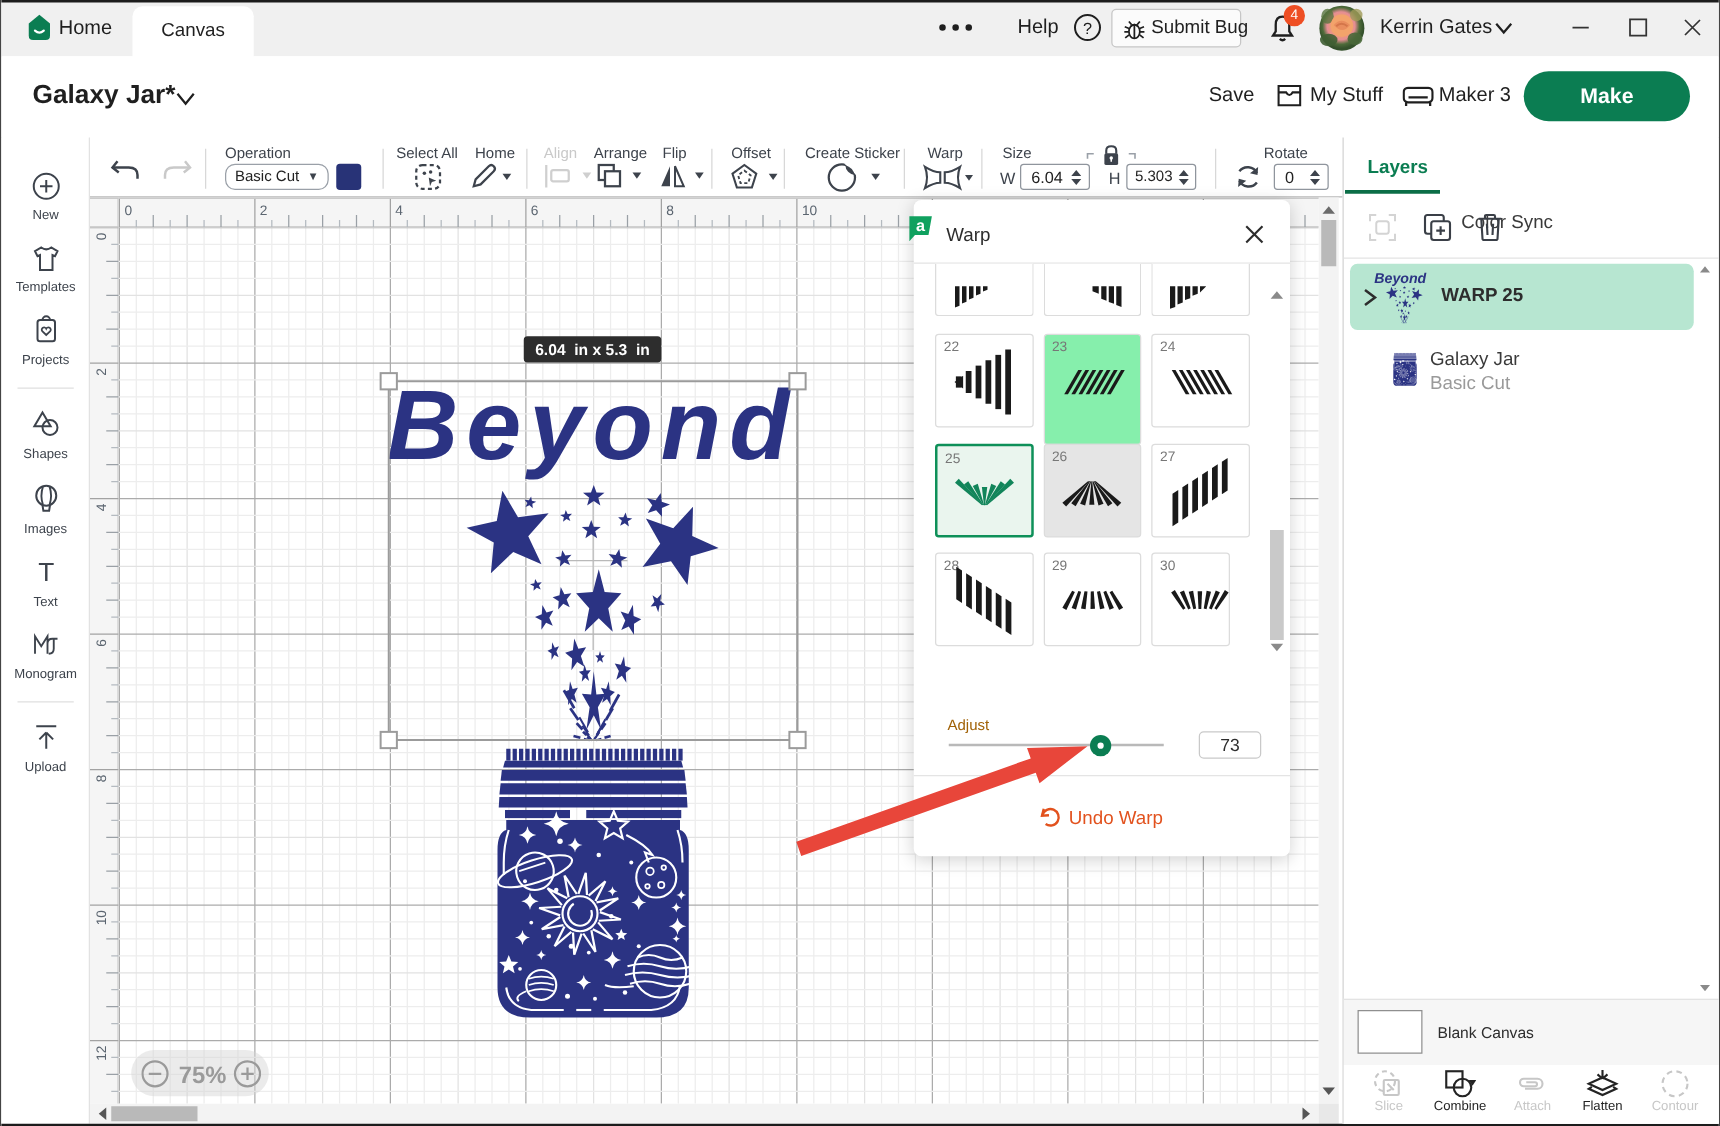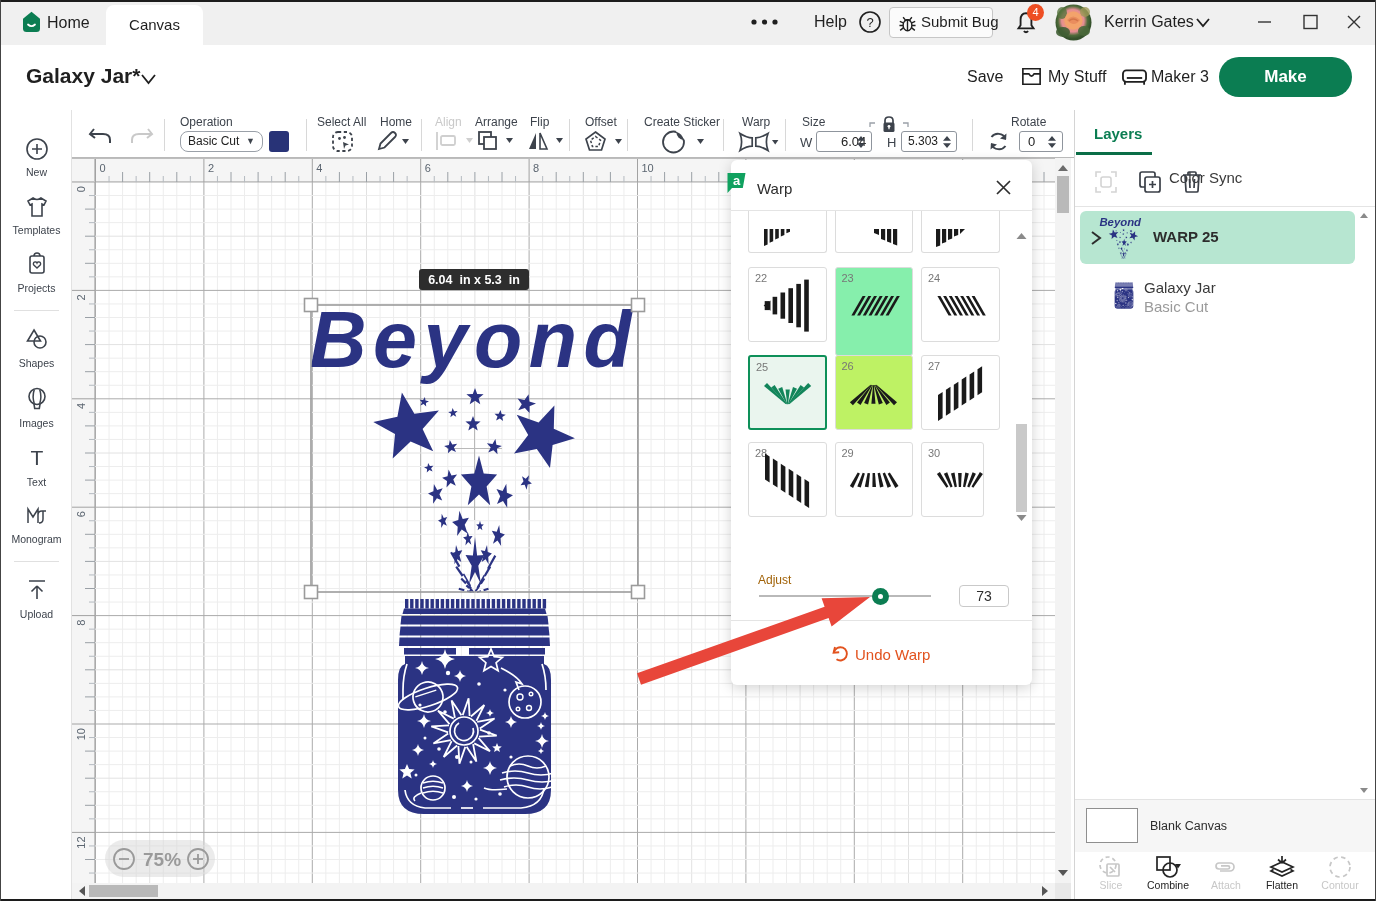--- a/index.html
+++ b/index.html
@@ -179,21 +179,21 @@
 <div class="tsep" style="left:722px;"></div>
 <div class="tool-label" style="left:741px;top:115px;">Warp</div>
 <svg class="abs" style="left:737px;top:131px" width="42" height="22" viewBox="0 0 42 22">
     <path d="M2,2.5 Q9,6.8 14.2,6.8 L14.2,15.2 Q9,15.2 2,19.5 Q5.2,11 2,2.5 Z" fill="none" stroke="#3d434c" stroke-width="1.7"></path>
     <path d="M30,2.5 Q23,6.8 17.8,6.8 L17.8,15.2 Q23,15.2 30,19.5 Q26.8,11 30,2.5 Z" fill="none" stroke="#3d434c" stroke-width="1.7"></path>
     <path d="M34,9 l3.2,4.5 l3.2,-4.5 z" fill="#3d434c"></path>
   </svg>
 <div class="tsep" style="left:784px;"></div>
 <div class="tool-label" style="left:801px;top:115px;">Size</div>
 <div class="tool-label" style="left:799px;top:135px;font-size:13px;">W</div>
-<div class="numbox" style="left:815px;top:131px;width:56px;line-height:19px;padding-left:24px;">6.04</div>
+<div class="numbox" style="left:815px;top:131px;width:56px;line-height:19px;padding-left:8px;">6.04</div>
 <svg class="abs" style="left:854px;top:135px" width="12" height="14">
     <path d="M6,1 l4,4.8 h-8 z M6,13 l4,-4.8 h-8 z" fill="#3d434c"></path>
   </svg>
 <svg class="abs" style="left:866px;top:114px" width="44" height="20" viewBox="0 0 44 20">
     <path d="M8,9 L3,9 L3,13" fill="none" stroke="#9aa0a8" stroke-width="1.3"></path>
     <path d="M36,9 L41,9 L41,13" fill="none" stroke="#9aa0a8" stroke-width="1.3"></path>
     <path d="M18,9 L18,6.5 Q18,3 22,3 Q26,3 26,6.5 L26,9" fill="none" stroke="#3d434c" stroke-width="1.7"></path>
     <rect x="16.5" y="8.5" width="11" height="9.5" rx="1.5" fill="#3d434c"></rect>
     <circle cx="22" cy="12.3" r="1.4" fill="#fff"></circle>
     <path d="M22,12.5 L22,15.3" stroke="#fff" stroke-width="1.2"></path>
@@ -805,21 +805,21 @@
     <svg width="78" height="75" viewBox="0 0 78 75" style="position:absolute;left:-1px;top:-1px">
       <polygon points="36.6,48.1 15.0,30.1 18.0,26.9 37.1,47.6" fill="#12855a"></polygon>
       <polygon points="37.1,48.2 22.2,31.5 25.6,28.9 37.7,47.7" fill="#12855a"></polygon>
       <polygon points="37.7,48.2 29.2,32.7 33.2,31.0 38.3,48.0" fill="#12855a"></polygon>
       <polygon points="38.2,48.2 36.5,33.5 40.8,33.5 39.0,48.2" fill="#12855a"></polygon>
       <polygon points="38.9,48.0 44.0,31.0 48.0,32.7 39.5,48.2" fill="#12855a"></polygon>
       <polygon points="39.5,47.7 51.6,28.9 55.0,31.5 40.1,48.2" fill="#12855a"></polygon>
       <polygon points="40.1,47.6 59.2,26.9 62.2,30.1 40.6,48.1" fill="#12855a"></polygon>
     </svg>
   </div>
-<div class="abs wtile" style="left:833.5px;top:354.5px;width:78.5px;height:75px;border:1px solid #dcdcdc;background:#bef264;">
+<div class="abs wtile" style="left:833.5px;top:354.5px;width:78.5px;height:75px;border:1px solid #dcdcdc;background:#e5e5e5;">
     <span class="wnum">26</span>
     <svg width="78" height="75" viewBox="0 0 78 75" style="position:absolute;left:-1px;top:-1px">
       <polygon points="36.1,30.3 17.9,50.2 14.9,47.2 35.6,29.8" fill="#1a1a1a"></polygon>
       <polygon points="37.0,30.2 25.5,49.9 22.0,47.5 36.4,29.8" fill="#1a1a1a"></polygon>
       <polygon points="37.9,30.2 33.1,49.4 29.1,48.0 37.3,29.9" fill="#1a1a1a"></polygon>
       <polygon points="38.8,30.0 40.5,48.7 36.4,48.7 38.1,30.0" fill="#1a1a1a"></polygon>
       <polygon points="39.7,29.9 47.8,48.0 43.8,49.4 39.0,30.2" fill="#1a1a1a"></polygon>
       <polygon points="40.5,29.8 54.9,47.5 51.4,49.9 40.0,30.2" fill="#1a1a1a"></polygon>
       <polygon points="41.4,29.8 62.0,47.2 59.0,50.2 40.9,30.3" fill="#1a1a1a"></polygon>
     </svg>

